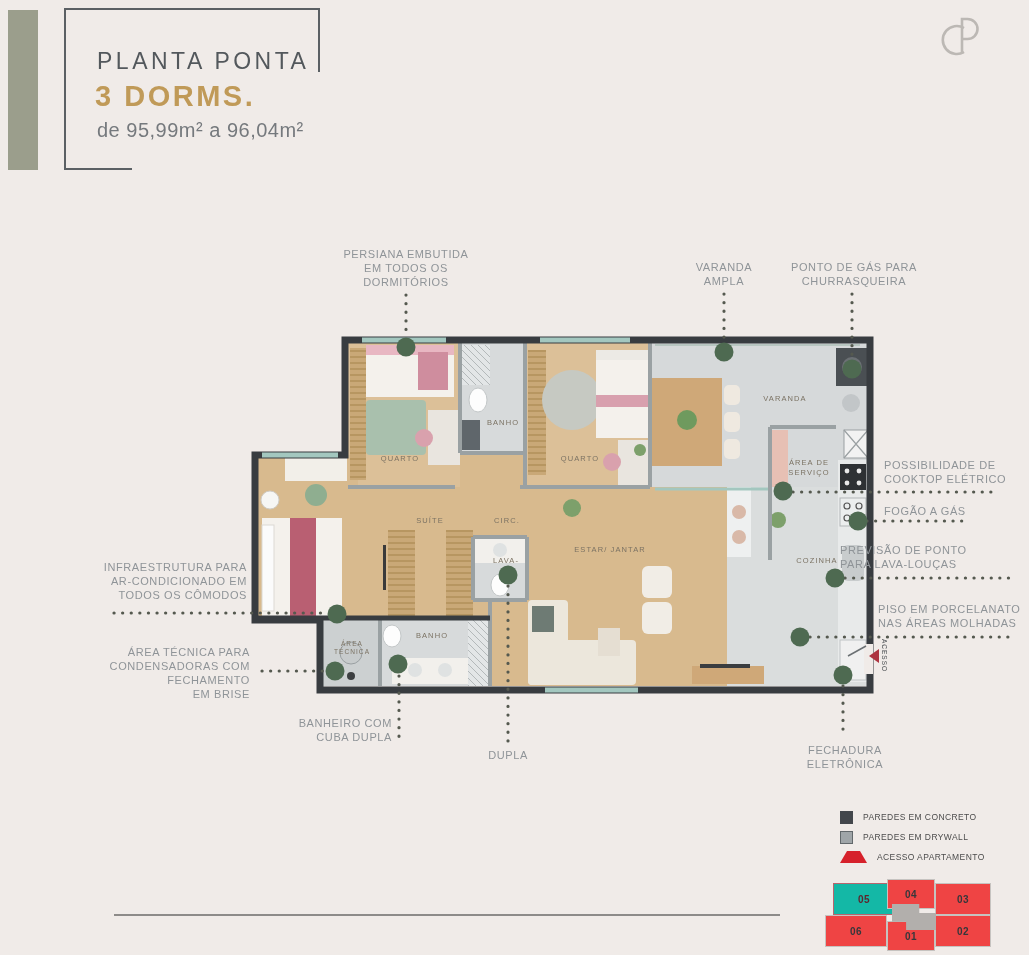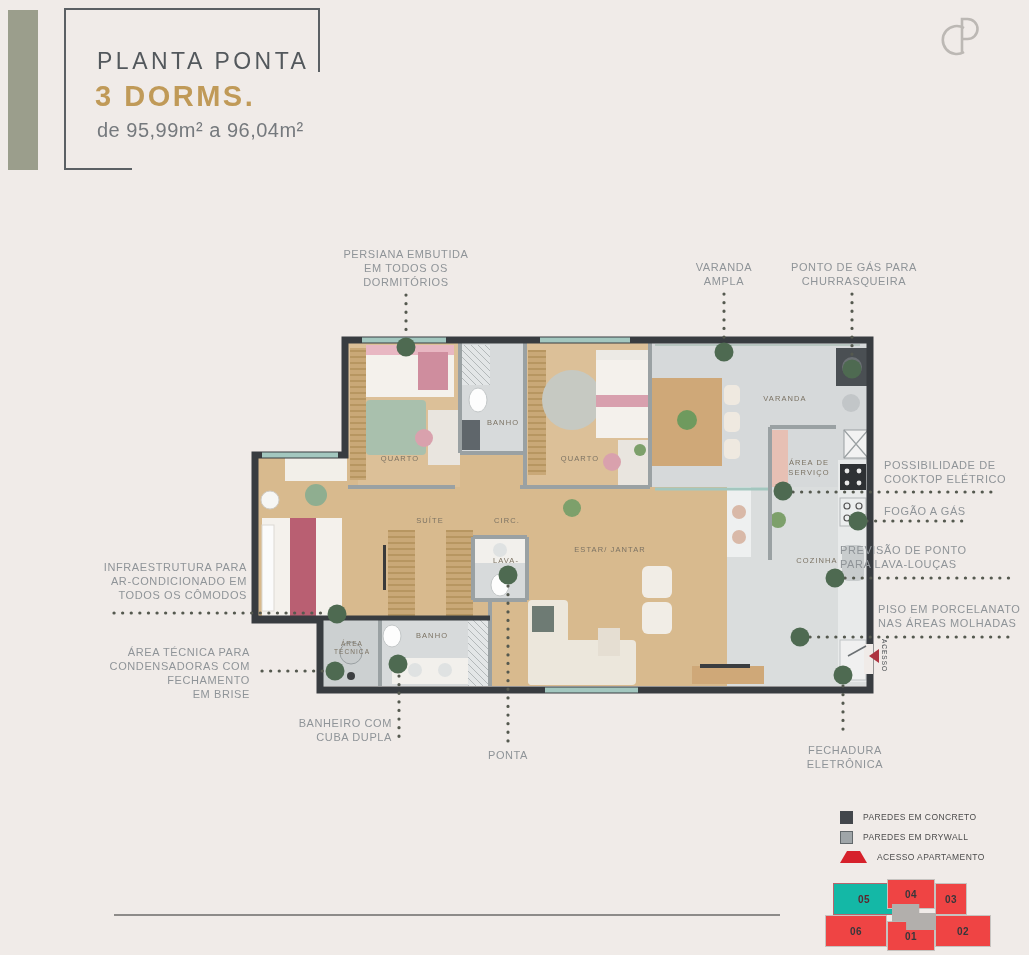--- a/index.html
+++ b/index.html
@@ -33,21 +33,21 @@
   .sw-tri{width:0;height:0;border-left:7px solid transparent;border-right:7px solid transparent;
           border-bottom:12px solid #d6212b;background:none;margin-right:10px;}
   .legend-label{font-size:8.5px;letter-spacing:.4px;color:#4c4c4c;}
   
   .kp{position:absolute;left:822px;top:878px;width:180px;height:74px;}
   .unit{position:absolute;background:#ef4444;color:#37373b;font-weight:bold;font-size:10px;
         display:flex;align-items:center;justify-content:center;letter-spacing:.5px;
         box-shadow:0 0 0 1px #c6c3c0;}
   .u05{left:12px;top:6px;width:60px;height:30px;background:#14b8a6;color:#5d262e;box-shadow:0 0 0 1px #b8656e;}
   .u04{left:66px;top:2px;width:46px;height:28px;}
-  .u03{left:114px;top:6px;width:30px;height:30px;}
+  .u03{left:114px;top:6px;width:54px;height:30px;}
   .u06{left:4px;top:38px;width:60px;height:30px;}
   .u01{left:66px;top:44px;width:46px;height:28px;}
   .u02{left:114px;top:38px;width:54px;height:30px;}
   .kp-core{position:absolute;left:70px;top:26px;width:44px;height:26px;background:#b2afac;
            clip-path:polygon(0 0,62% 0,62% 35%,100% 35%,100% 100%,32% 100%,32% 68%,0 68%);}
   .hrule{position:absolute;left:114px;top:914px;width:666px;height:2px;background:#8d8b89;}
 </style>
 </head>
 <body>
 
@@ -258,21 +258,21 @@
 NAS ÁREAS MOLHADAS</div>
   <div class="ann ar" style="left:95px;top:560px;width:152px;">INFRAESTRUTURA PARA
 AR-CONDICIONADO EM
 TODOS OS CÔMODOS</div>
   <div class="ann ar" style="left:244px;top:716px;width:148px;">BANHEIRO COM
 CUBA DUPLA</div>
   <div class="ann ar" style="left:100px;top:645px;width:150px;">ÁREA TÉCNICA PARA
 CONDENSADORAS COM
 FECHAMENTO
 EM BRISE</div>
-  <div class="ann ac" style="left:470px;top:748px;width:76px;">PONTA</div>
+  <div class="ann ac" style="left:470px;top:748px;width:76px;">DUPLA</div>
   <div class="ann ac" style="left:795px;top:743px;width:100px;">FECHADURA
 ELETRÔNICA</div>
 
   <div class="legend">
     <div class="legend-item">
       <span class="sw sw-concrete"></span>
       <span class="legend-label">PAREDES EM CONCRETO</span>
     </div>
     <div class="legend-item">
       <span class="sw sw-drywall"></span>

